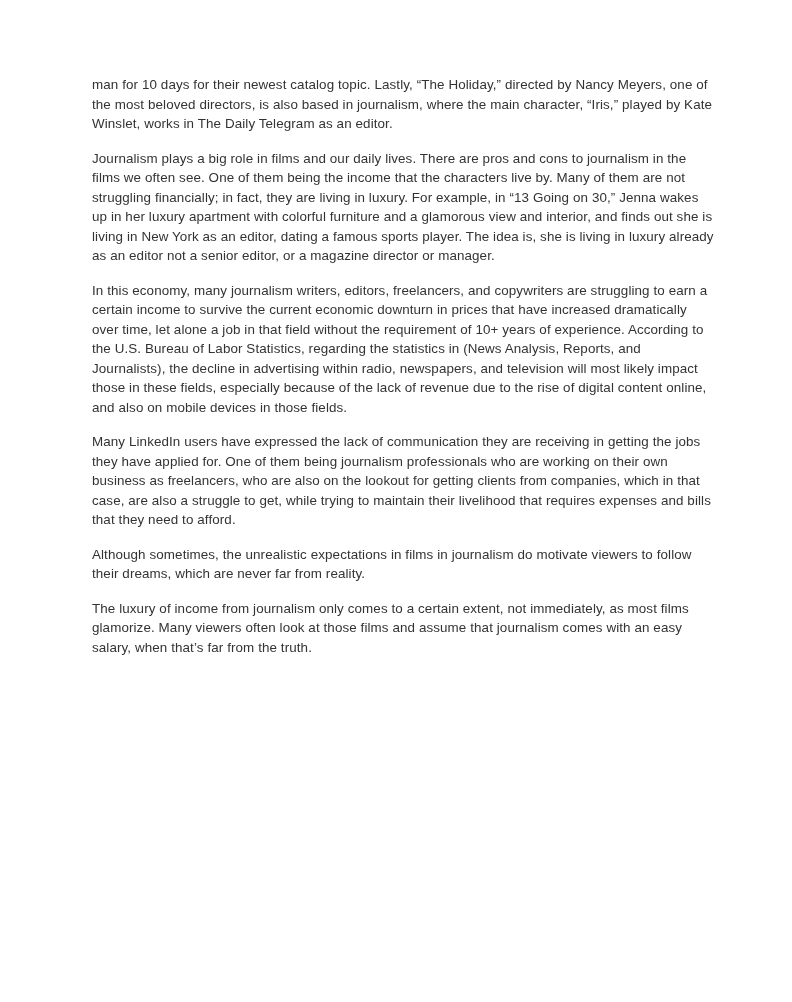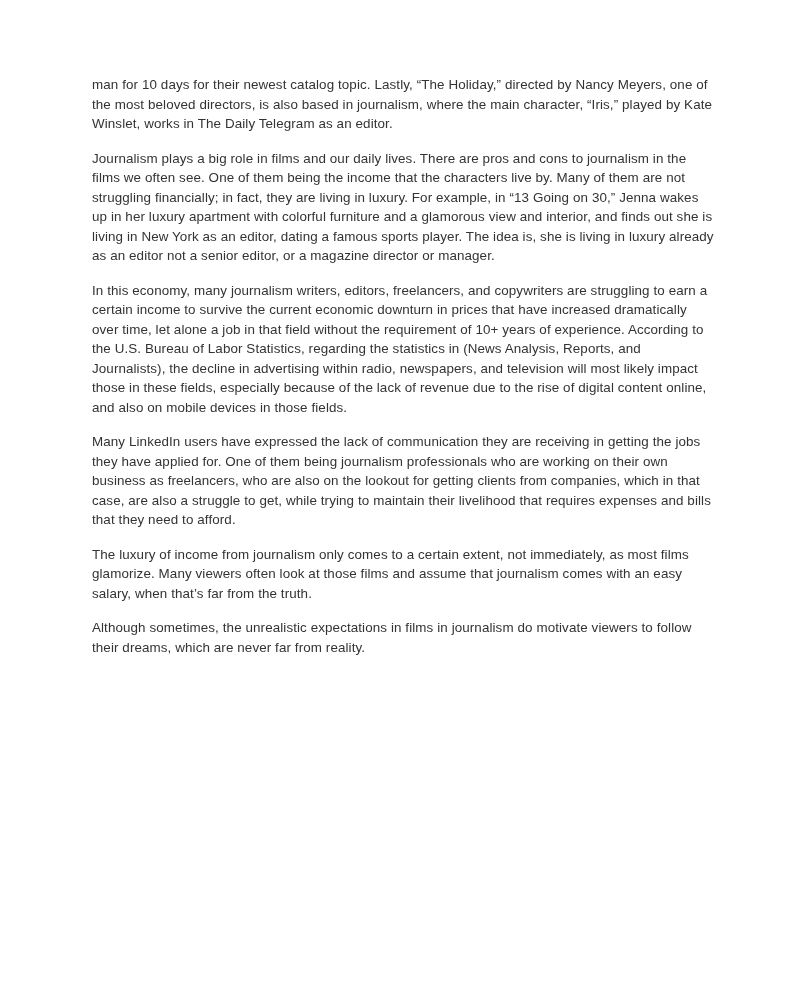--- a/index.html
+++ b/index.html
@@ -39,16 +39,16 @@
 </style>
 </head>
 <body>
 
 <div class="page">
   <div class="text-body">
     <p>man for 10 days for their newest catalog topic. Lastly, “The Holiday,” directed by Nancy Meyers, one of the most beloved directors, is also based in journalism, where the main character, “Iris,” played by Kate Winslet, works in The Daily Telegram as an editor.</p>
     <p>Journalism plays a big role in films and our daily lives. There are pros and cons to journalism in the films we often see. One of them being the income that the characters live by. Many of them are not struggling financially; in fact, they are living in luxury. For example, in “13 Going on 30,” Jenna wakes up in her luxury apartment with colorful furniture and a glamorous view and interior, and finds out she is living in New York as an editor, dating a famous sports player. The idea is, she is living in luxury already as an editor not a senior editor, or a magazine director or manager.</p>
     <p>In this economy, many journalism writers, editors, freelancers, and copywriters are struggling to earn a certain income to survive the current economic downturn in prices that have increased dramatically over time, let alone a job in that field without the requirement of 10+ years of experience. According to the U.S. Bureau of Labor Statistics, regarding the statistics in (News Analysis, Reports, and Journalists), the decline in advertising within radio, newspapers, and television will most likely impact those in these fields, especially because of the lack of revenue due to the rise of digital content online, and also on mobile devices in those fields.</p>
     <p>Many LinkedIn users have expressed the lack of communication they are receiving in getting the jobs they have applied for. One of them being journalism professionals who are working on their own business as freelancers, who are also on the lookout for getting clients from companies, which in that case, are also a struggle to get, while trying to maintain their livelihood that requires expenses and bills that they need to afford.</p>
+    <p>Although sometimes, the unrealistic expectations in films in journalism do motivate viewers to follow their dreams, which are never far from reality.</p>
     <p>The luxury of income from journalism only comes to a certain extent, not immediately, as most films glamorize. Many viewers often look at those films and assume that journalism comes with an easy salary, when that’s far from the truth.</p>
-    <p>Although sometimes, the unrealistic expectations in films in journalism do motivate viewers to follow their dreams, which are never far from reality.</p>
   </div>
 </div>
 
 </body></html>

